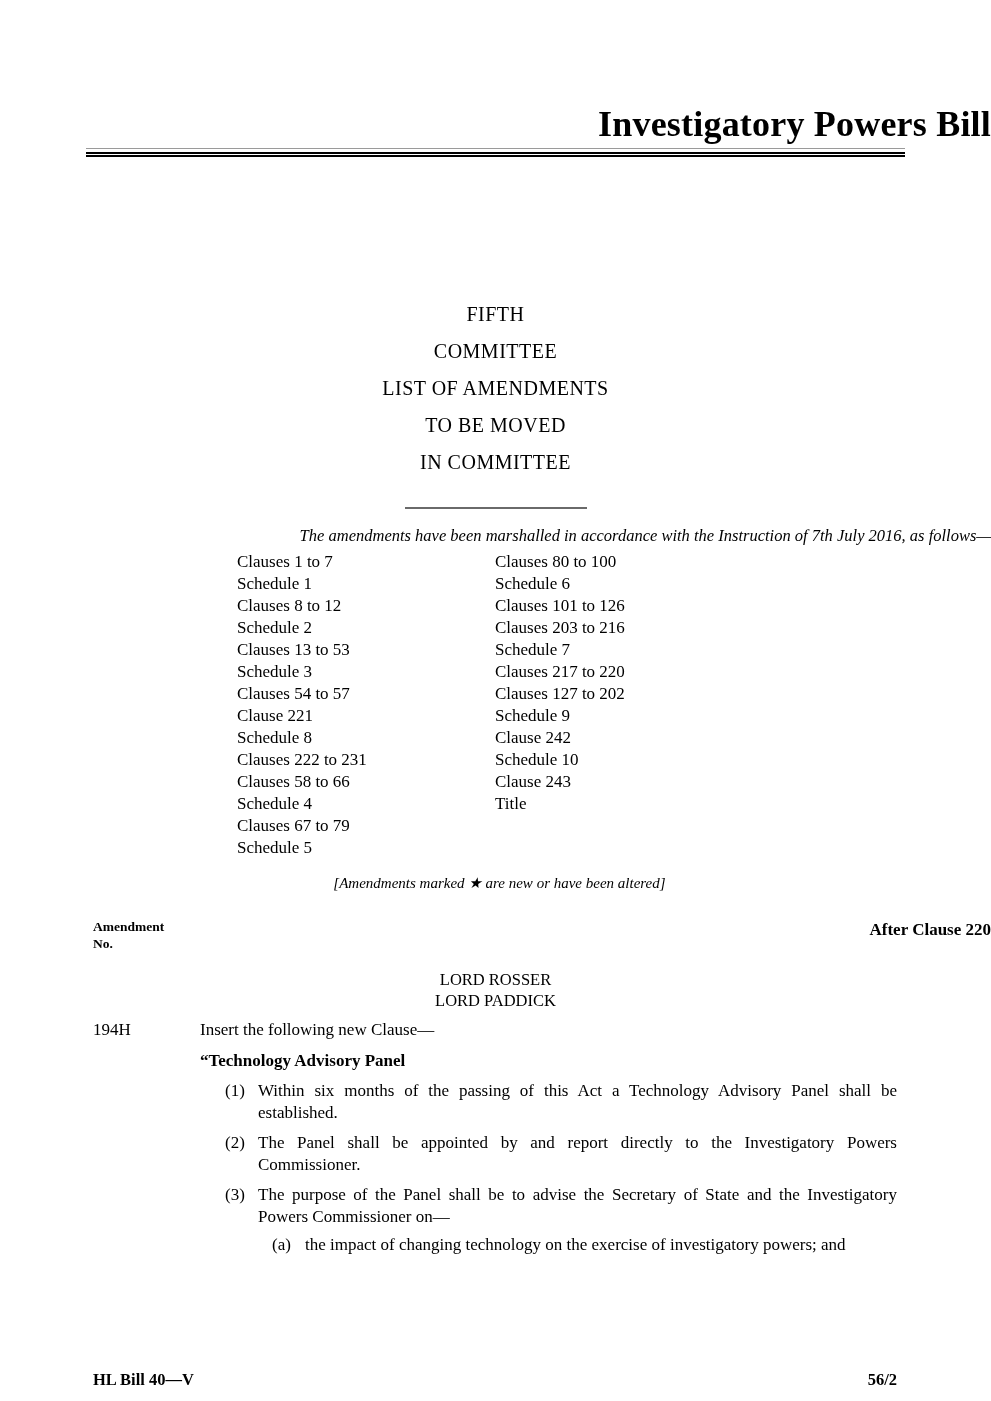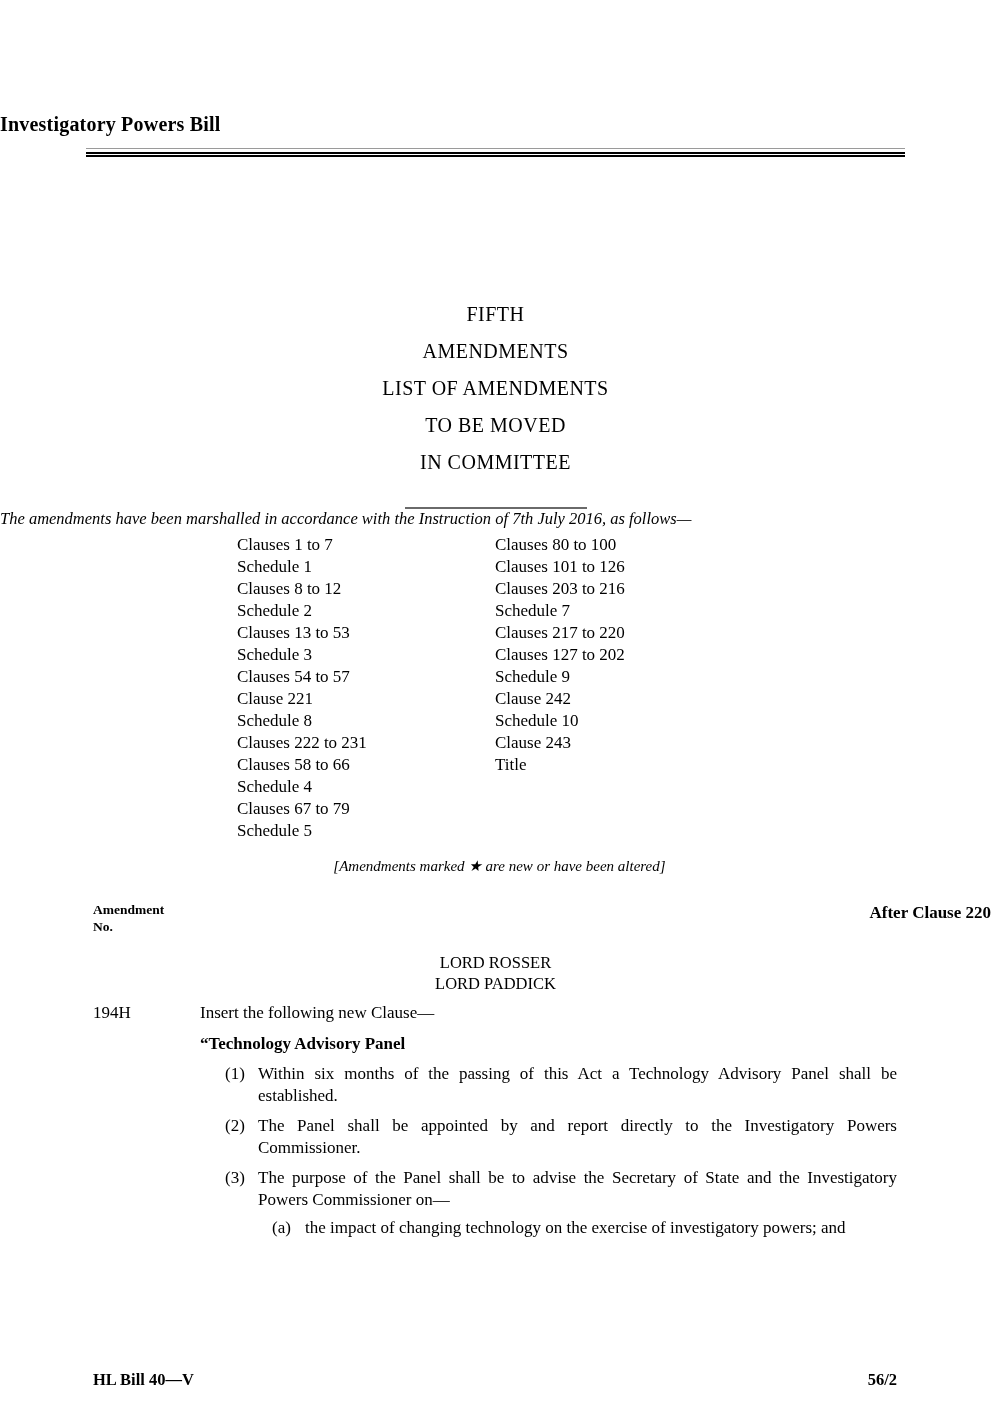--- a/index.html
+++ b/index.html
@@ -9,22 +9,22 @@
     font-family: "Liberation Serif", serif;
     color: #000;
     position: relative;
     overflow: hidden;
   }
   .page { width: 991px; height: 1401px; position: relative; }
 
   
   .bill-title {
     margin-top: 107px;
-    text-align: left;
-    font-size: 20px;
+    text-align: right;
+    font-size: 36px;
     line-height: 34px;
     font-weight: bold;
     letter-spacing: 0.2px;
   }
   .rule-double {
     margin: 7px 86px 0 86px;
     height: 9px;
     border-top: 1px solid #9a9a9a;
     border-bottom: 5px double #000;
   }
@@ -37,22 +37,22 @@
     margin-bottom: 15px;
     letter-spacing: 0.5px;
   }
   .short-rule {
     width: 182px;
     margin: 34px auto 0 auto;
     border-top: 2px solid #6a6a6a;
   }
 
   .marshalling-note {
-    margin-top: 0;
-    text-align: left;
+    margin-top: 17px;
+    text-align: right;
     font-style: italic;
     font-size: 16.5px;
     line-height: 20px;
   }
 
   
   .order-columns {
     margin-left: 237px;
     margin-top: 5px;
     display: flex;
@@ -108,21 +108,21 @@
 </head>
 <body>
 
 <div class="page">
 
   <h1 class="bill-title">Investigatory Powers Bill</h1>
   <div class="rule-double"></div>
 
   <div class="headings">
     <div class="h-line">FIFTH</div>
-    <div class="h-line">AMENDMENTS</div>
+    <div class="h-line">COMMITTEE</div>
     <div class="h-line">LIST OF AMENDMENTS</div>
     <div class="h-line">TO BE MOVED</div>
     <div class="h-line">IN COMMITTEE</div>
   </div>
 
   <div class="short-rule"></div>
 
   <p class="marshalling-note">The amendments have been marshalled in accordance with the Instruction of 7th July 2016, as follows—</p>
 
   <div class="order-columns">
@@ -137,20 +137,21 @@
       <div>Clause 221</div>
       <div>Schedule 8</div>
       <div>Clauses 222 to 231</div>
       <div>Clauses 58 to 66</div>
       <div>Schedule 4</div>
       <div>Clauses 67 to 79</div>
       <div>Schedule 5</div>
     </div>
     <div class="col-right">
       <div>Clauses 80 to 100</div>
+      <div>Schedule 6</div>
       <div>Clauses 101 to 126</div>
       <div>Clauses 203 to 216</div>
       <div>Schedule 7</div>
       <div>Clauses 217 to 220</div>
       <div>Clauses 127 to 202</div>
       <div>Schedule 9</div>
       <div>Clause 242</div>
       <div>Schedule 10</div>
       <div>Clause 243</div>
       <div>Title</div>

